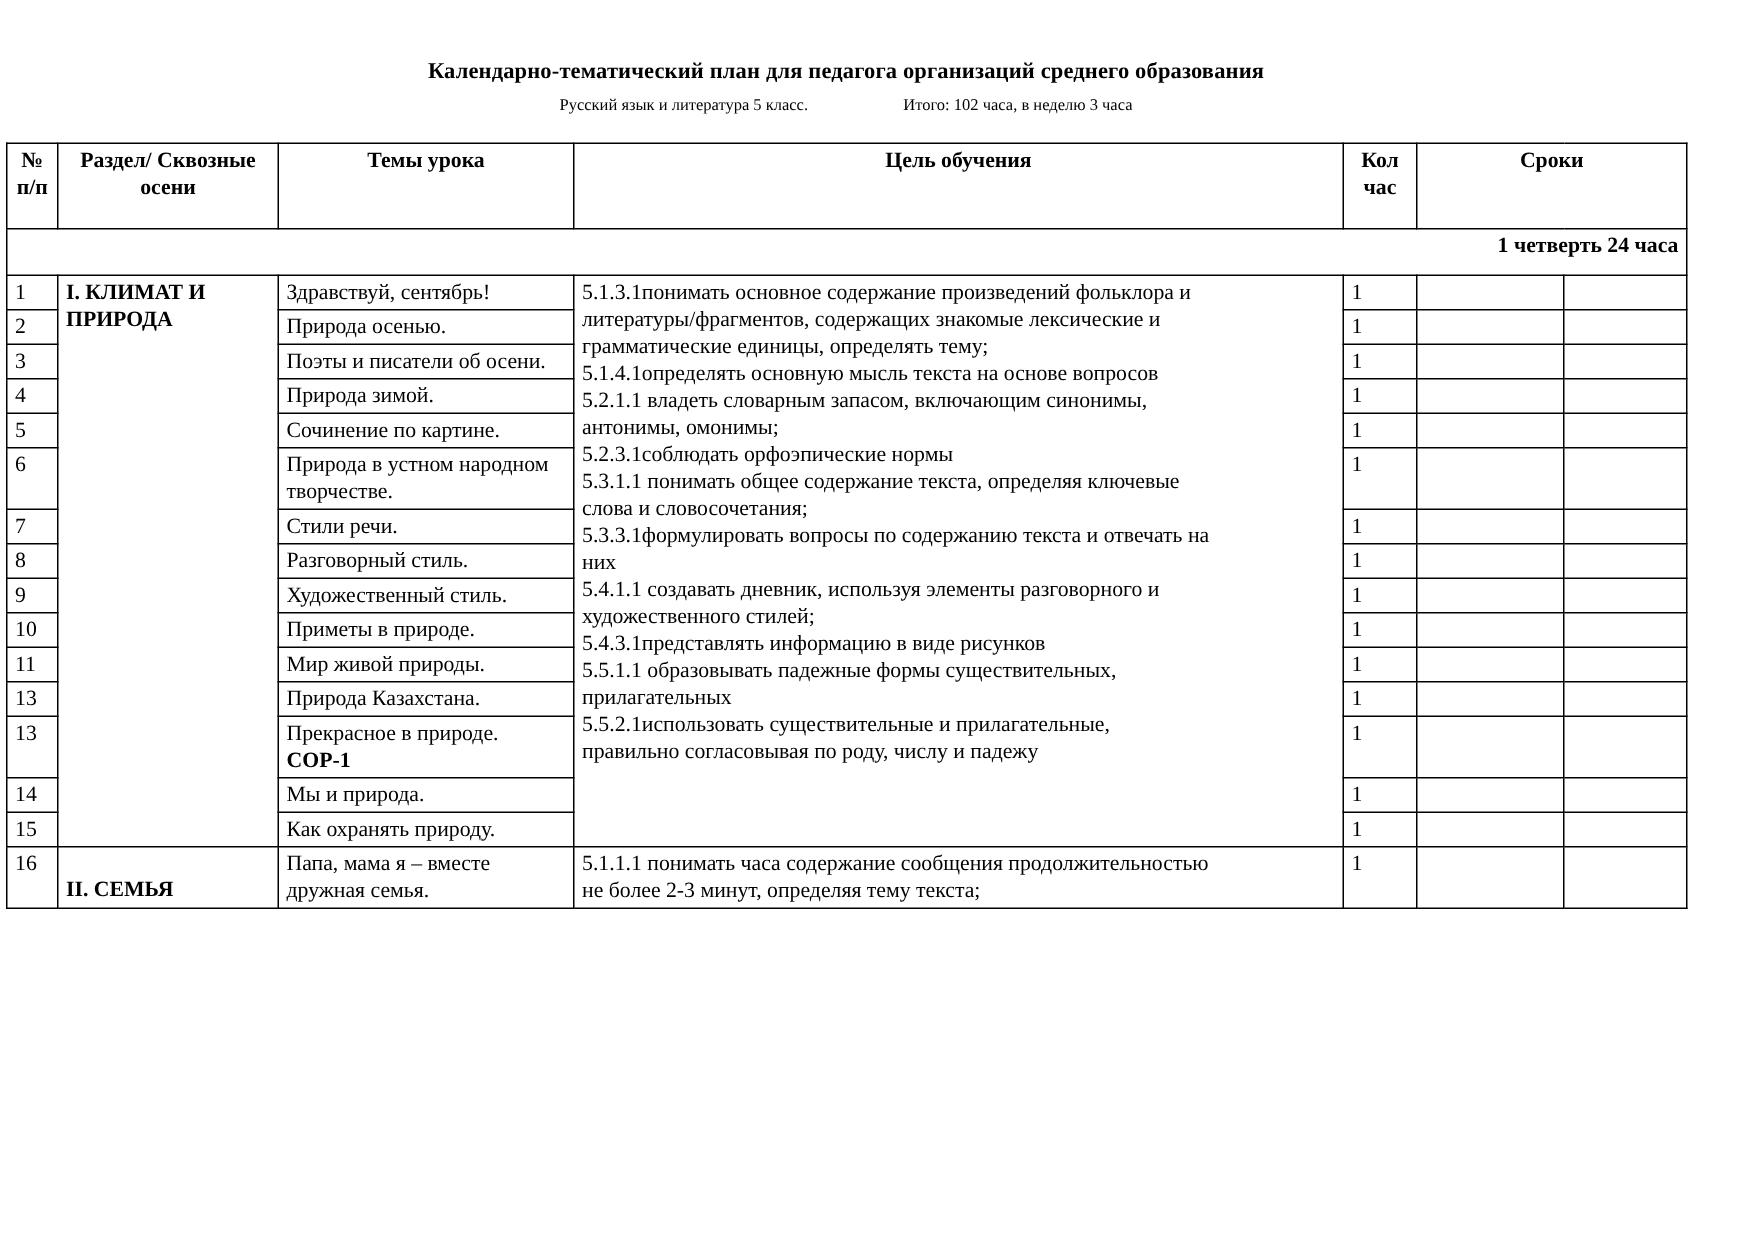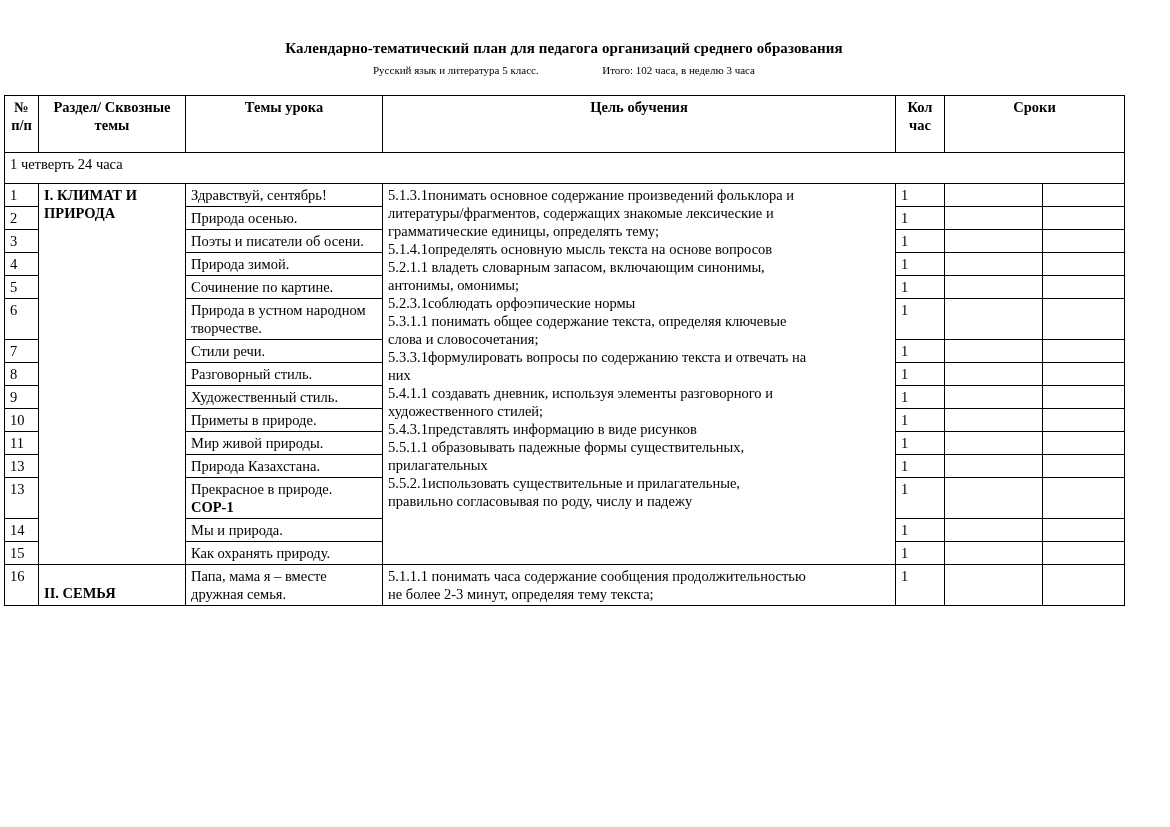--- a/index.html
+++ b/index.html
@@ -78,22 +78,22 @@
     font-weight: bold;
     vertical-align: top;
     height: 52px;
     padding-top: 6px;
     font-size: 14.5px;
     line-height: 18px;
   }
   th.h-num { padding-left: 4px; padding-right: 4px; }
 
   .quarter-row td {
-    text-align: left;
-    font-weight: normal;
+    text-align: right;
+    font-weight: bold;
     font-size: 15px;
     height: 26px;
     padding-top: 5px;
     padding-bottom: 5px;
     vertical-align: middle;
   }
 
   td.num {
     font-size: 14px;
     padding-left: 4px;
@@ -151,21 +151,21 @@
           <col class="c-date1">
           <col class="c-date2">
       </colgroup>
 
       <thead>
         <tr>
           <th class="h-num">
             <span>№</span><br>
             <span>п/п</span>
           </th>
-          <th>Раздел/ Сквозные темы</th>
+          <th>Раздел/ Сквозные осени</th>
           <th>Темы урока</th>
           <th>Цель обучения</th>
           <th>
             <span>Кол</span><br>
             <span>час</span>
           </th>
           <th colspan="2">Сроки</th>
         </tr>
       </thead>
 

